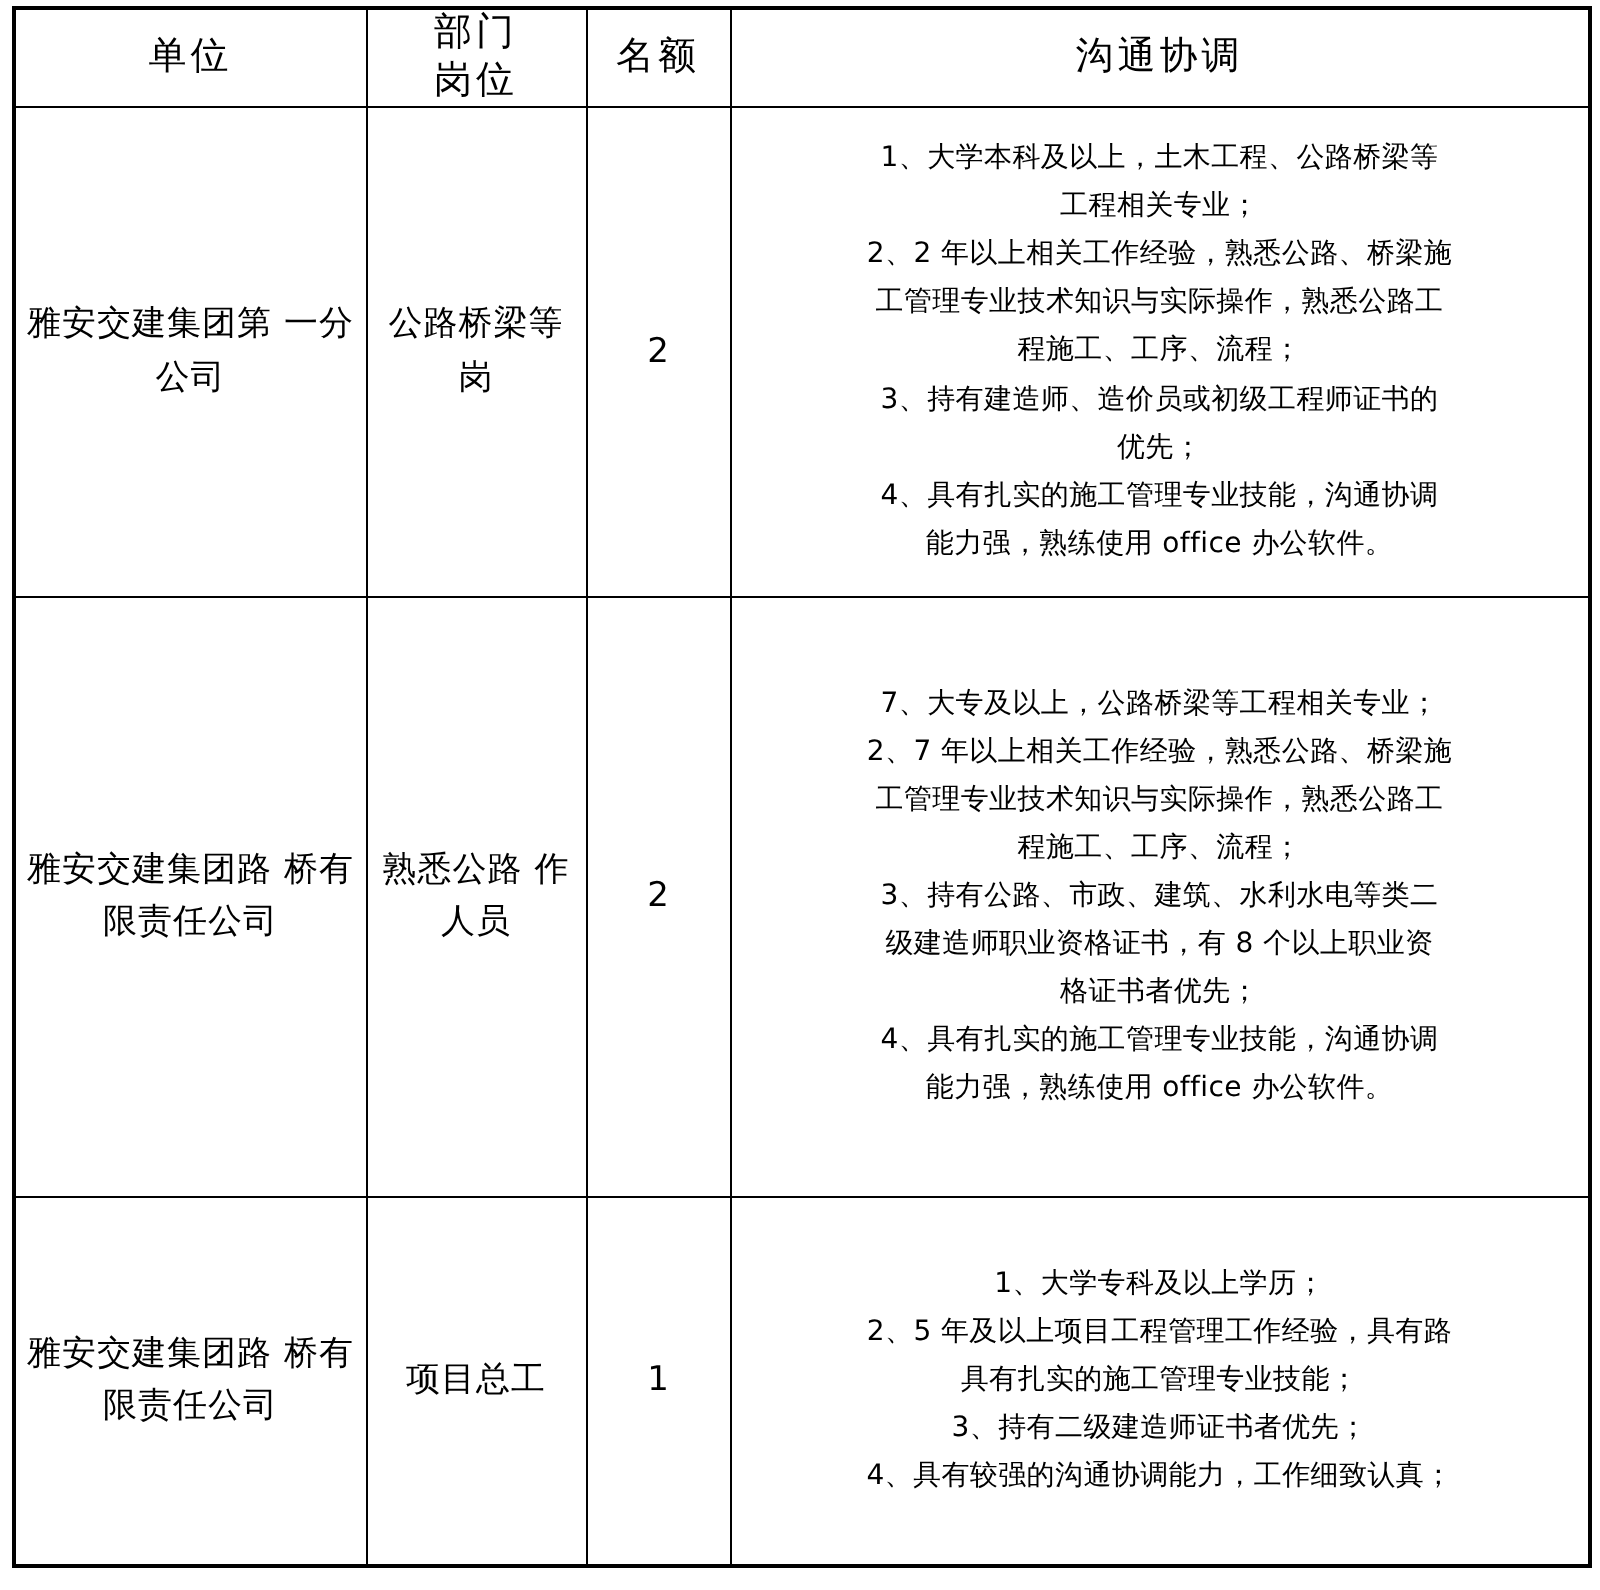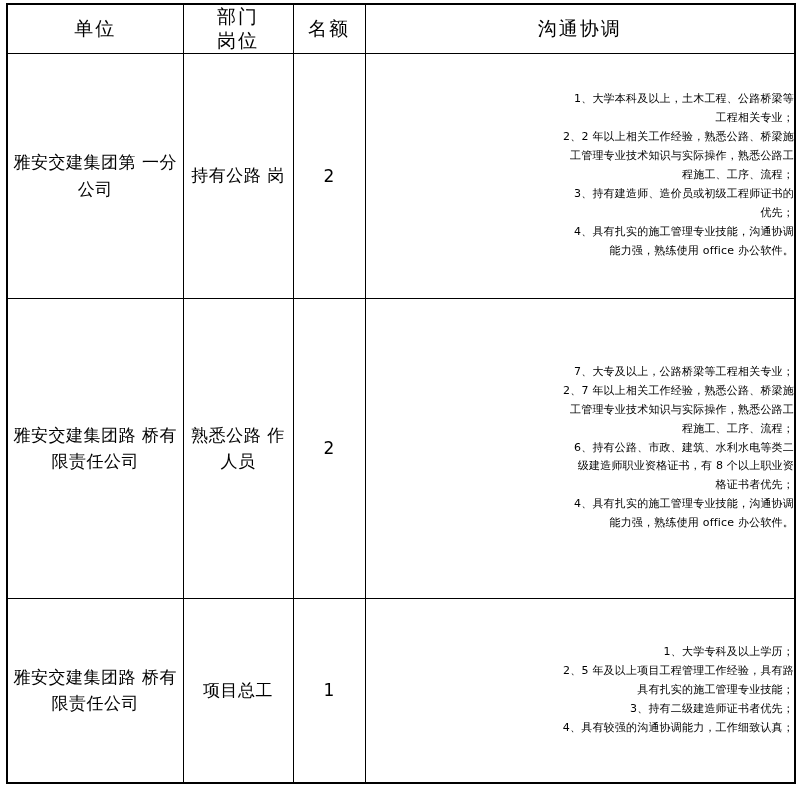--- a/index.html
+++ b/index.html
@@ -52,22 +52,22 @@
     font-size: 17px;
     line-height: 1.55;
     letter-spacing: 0.5px;
     padding: 0 6px;
   }
   td.quota {
     text-align: center;
     font-size: 17px;
   }
   td.cond {
-    text-align: right;
-    font-size: 11px;
+    text-align: center;
+    font-size: 14px;
     line-height: 1.72;
     padding: 8px 8px 8px 10px;
     letter-spacing: 0.2px;
   }
   td.cond .line {
     display: block;
     white-space: pre-wrap;
   }
   .row1 { height: 245px; }
   .row2 { height: 300px; }
@@ -90,21 +90,21 @@
         <td class="two-line">部门
 岗位</td>
         <td>名额</td>
         <td>沟通协调</td>
       </tr>
     </thead>
     <tbody>
       <tr class="row1">
         <td class="unit two-line">雅安交建集团第
 一分公司</td>
-        <td class="post two-line">持有公路
+        <td class="post two-line">公路桥梁等
 岗</td>
         <td class="quota">2</td>
         <td class="cond">
           <span class="line">1、大学本科及以上，土木工程、公路桥梁等</span>
           <span class="line">工程相关专业；</span>
           <span class="line">2、2 年以上相关工作经验，熟悉公路、桥梁施</span>
           <span class="line">工管理专业技术知识与实际操作，熟悉公路工</span>
           <span class="line">程施工、工序、流程；</span>
           <span class="line">3、持有建造师、造价员或初级工程师证书的</span>
           <span class="line">优先；</span>
@@ -116,21 +116,21 @@
         <td class="unit two-line">雅安交建集团路
 桥有限责任公司</td>
         <td class="post two-line">熟悉公路
 作人员</td>
         <td class="quota">2</td>
         <td class="cond">
           <span class="line">7、大专及以上，公路桥梁等工程相关专业；</span>
           <span class="line">2、7 年以上相关工作经验，熟悉公路、桥梁施</span>
           <span class="line">工管理专业技术知识与实际操作，熟悉公路工</span>
           <span class="line">程施工、工序、流程；</span>
-          <span class="line">6、持有公路、市政、建筑、水利水电等类二</span>
+          <span class="line">3、持有公路、市政、建筑、水利水电等类二</span>
           <span class="line">级建造师职业资格证书，有 8 个以上职业资</span>
           <span class="line">格证书者优先；</span>
           <span class="line">4、具有扎实的施工管理专业技能，沟通协调</span>
           <span class="line">能力强，熟练使用 office 办公软件。</span>
         </td>
       </tr>
       <tr class="row3">
         <td class="unit two-line">雅安交建集团路
 桥有限责任公司</td>
         <td class="post">项目总工</td>

